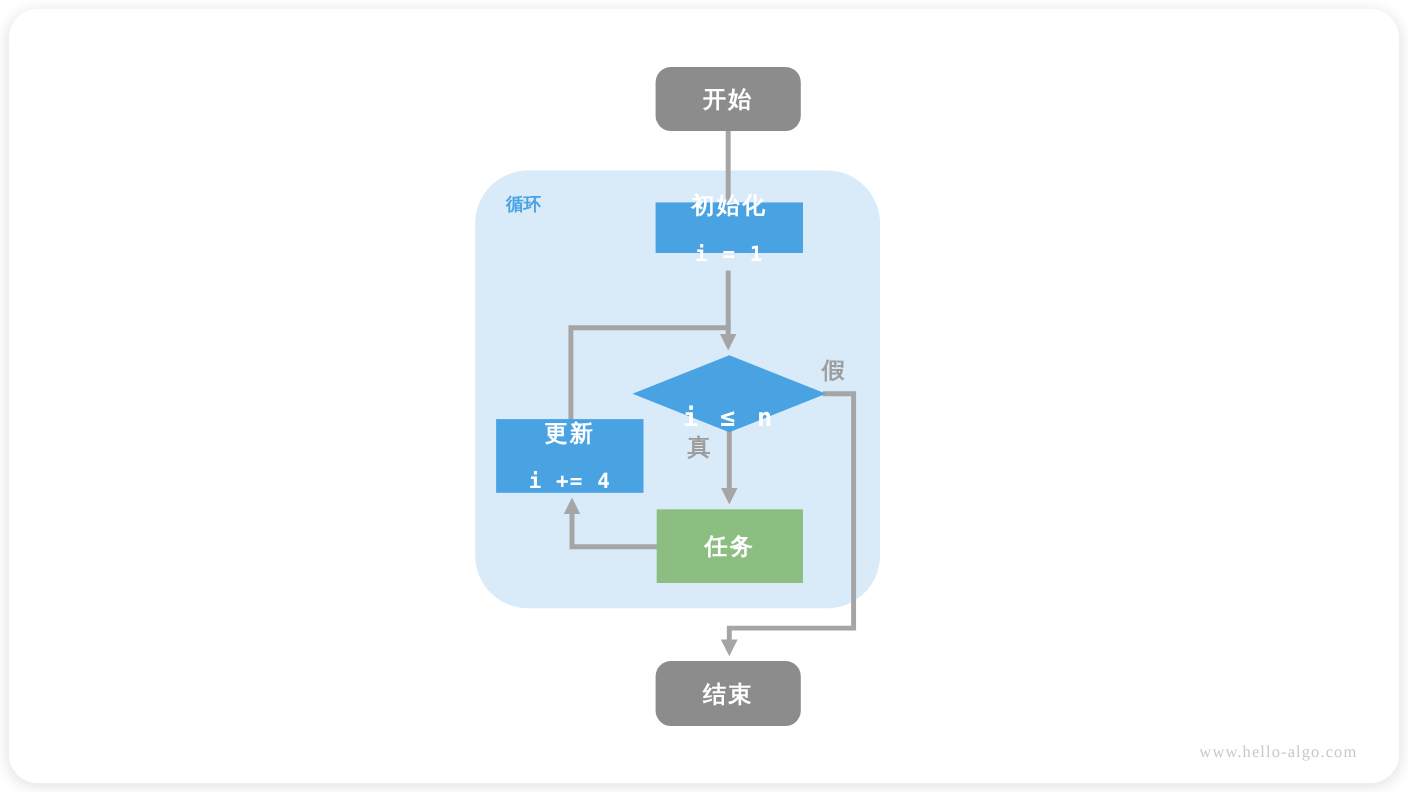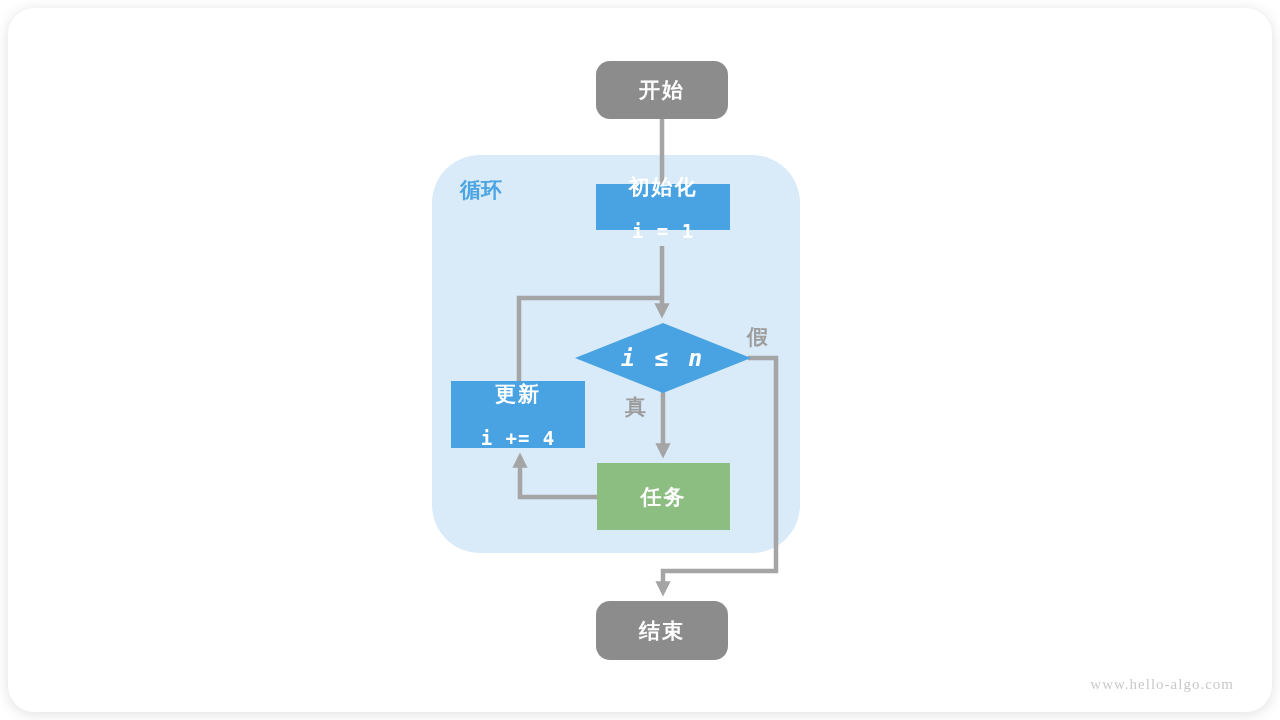--- a/index.html
+++ b/index.html
@@ -24,21 +24,21 @@
     position: absolute;
     left: 424px; top: 147px;
     width: 368px; height: 398px;
     background: #d9eaf8;
     border-radius: 48px;
     z-index: 0;
   }
   .loop-label {
     position: absolute;
     left: 452px; top: 168px;
-    font-size: 21px;
+    font-size: 16px;
     font-weight: 700;
     color: #4aa3e3;
     z-index: 2;
   }
 
   
   svg.connectors {
     position: absolute; inset: 0;
     width: 1280px; height: 720px;
     z-index: 1;
@@ -77,28 +77,27 @@
   .node-init   { left: 588px; top: 176px; width: 134px; height: 46px; }
   .node-update { left: 443px; top: 373px; width: 134px; height: 67px; }
   .node-task   { left: 589px; top: 455px; width: 133px; height: 67px; }
   .node-end    { left: 588px; top: 593px; width: 132px; height: 59px; }
 
   
   .diamond-label {
     position: absolute;
     left: 567px; top: 315px;
     width: 176px; height: 70px;
-    display: flex; align-items: center; justify-content: center;
+    display: flex; align-items: flex-end; justify-content: center;
     color: #ffffff;
     font-family: "DejaVu Sans Mono", monospace;
     font-size: 23px;
     font-weight: 700;
     letter-spacing: 3px;
     z-index: 2;
-    font-style: italic;
   }
 
   
   .edge-label {
     position: absolute;
     font-size: 21px;
     font-weight: 700;
     color: #9d9d9d;
     z-index: 2;
   }

